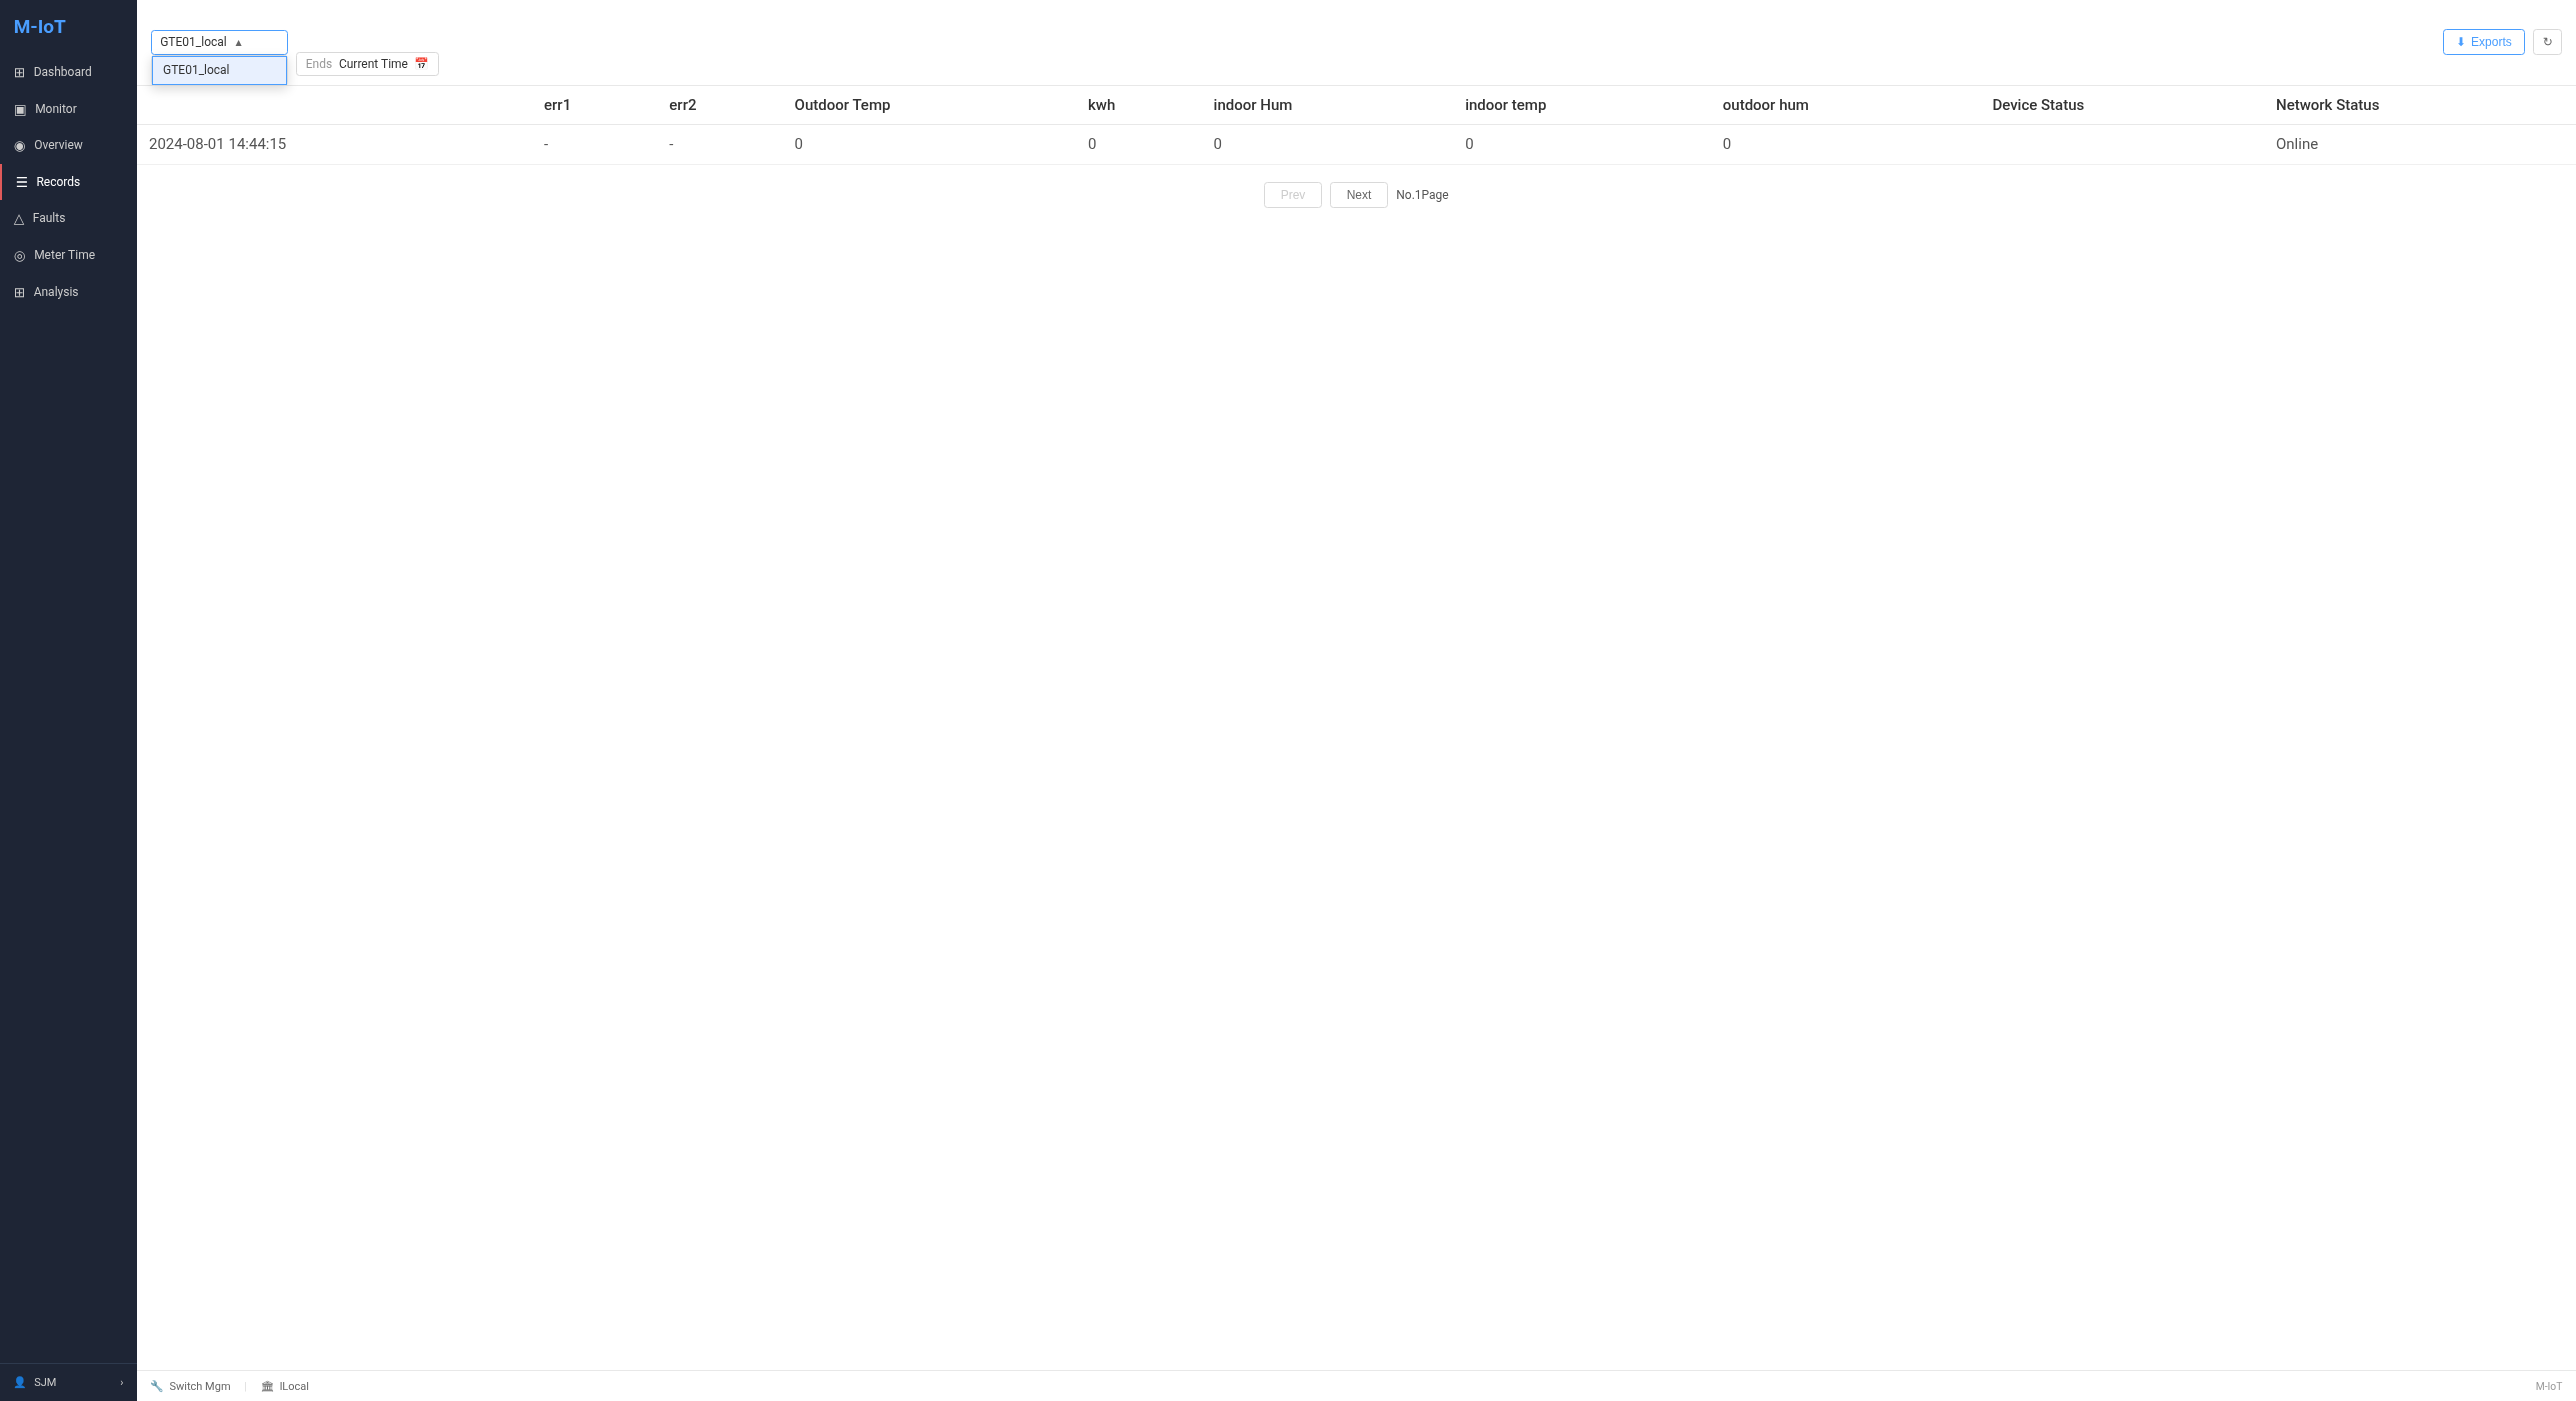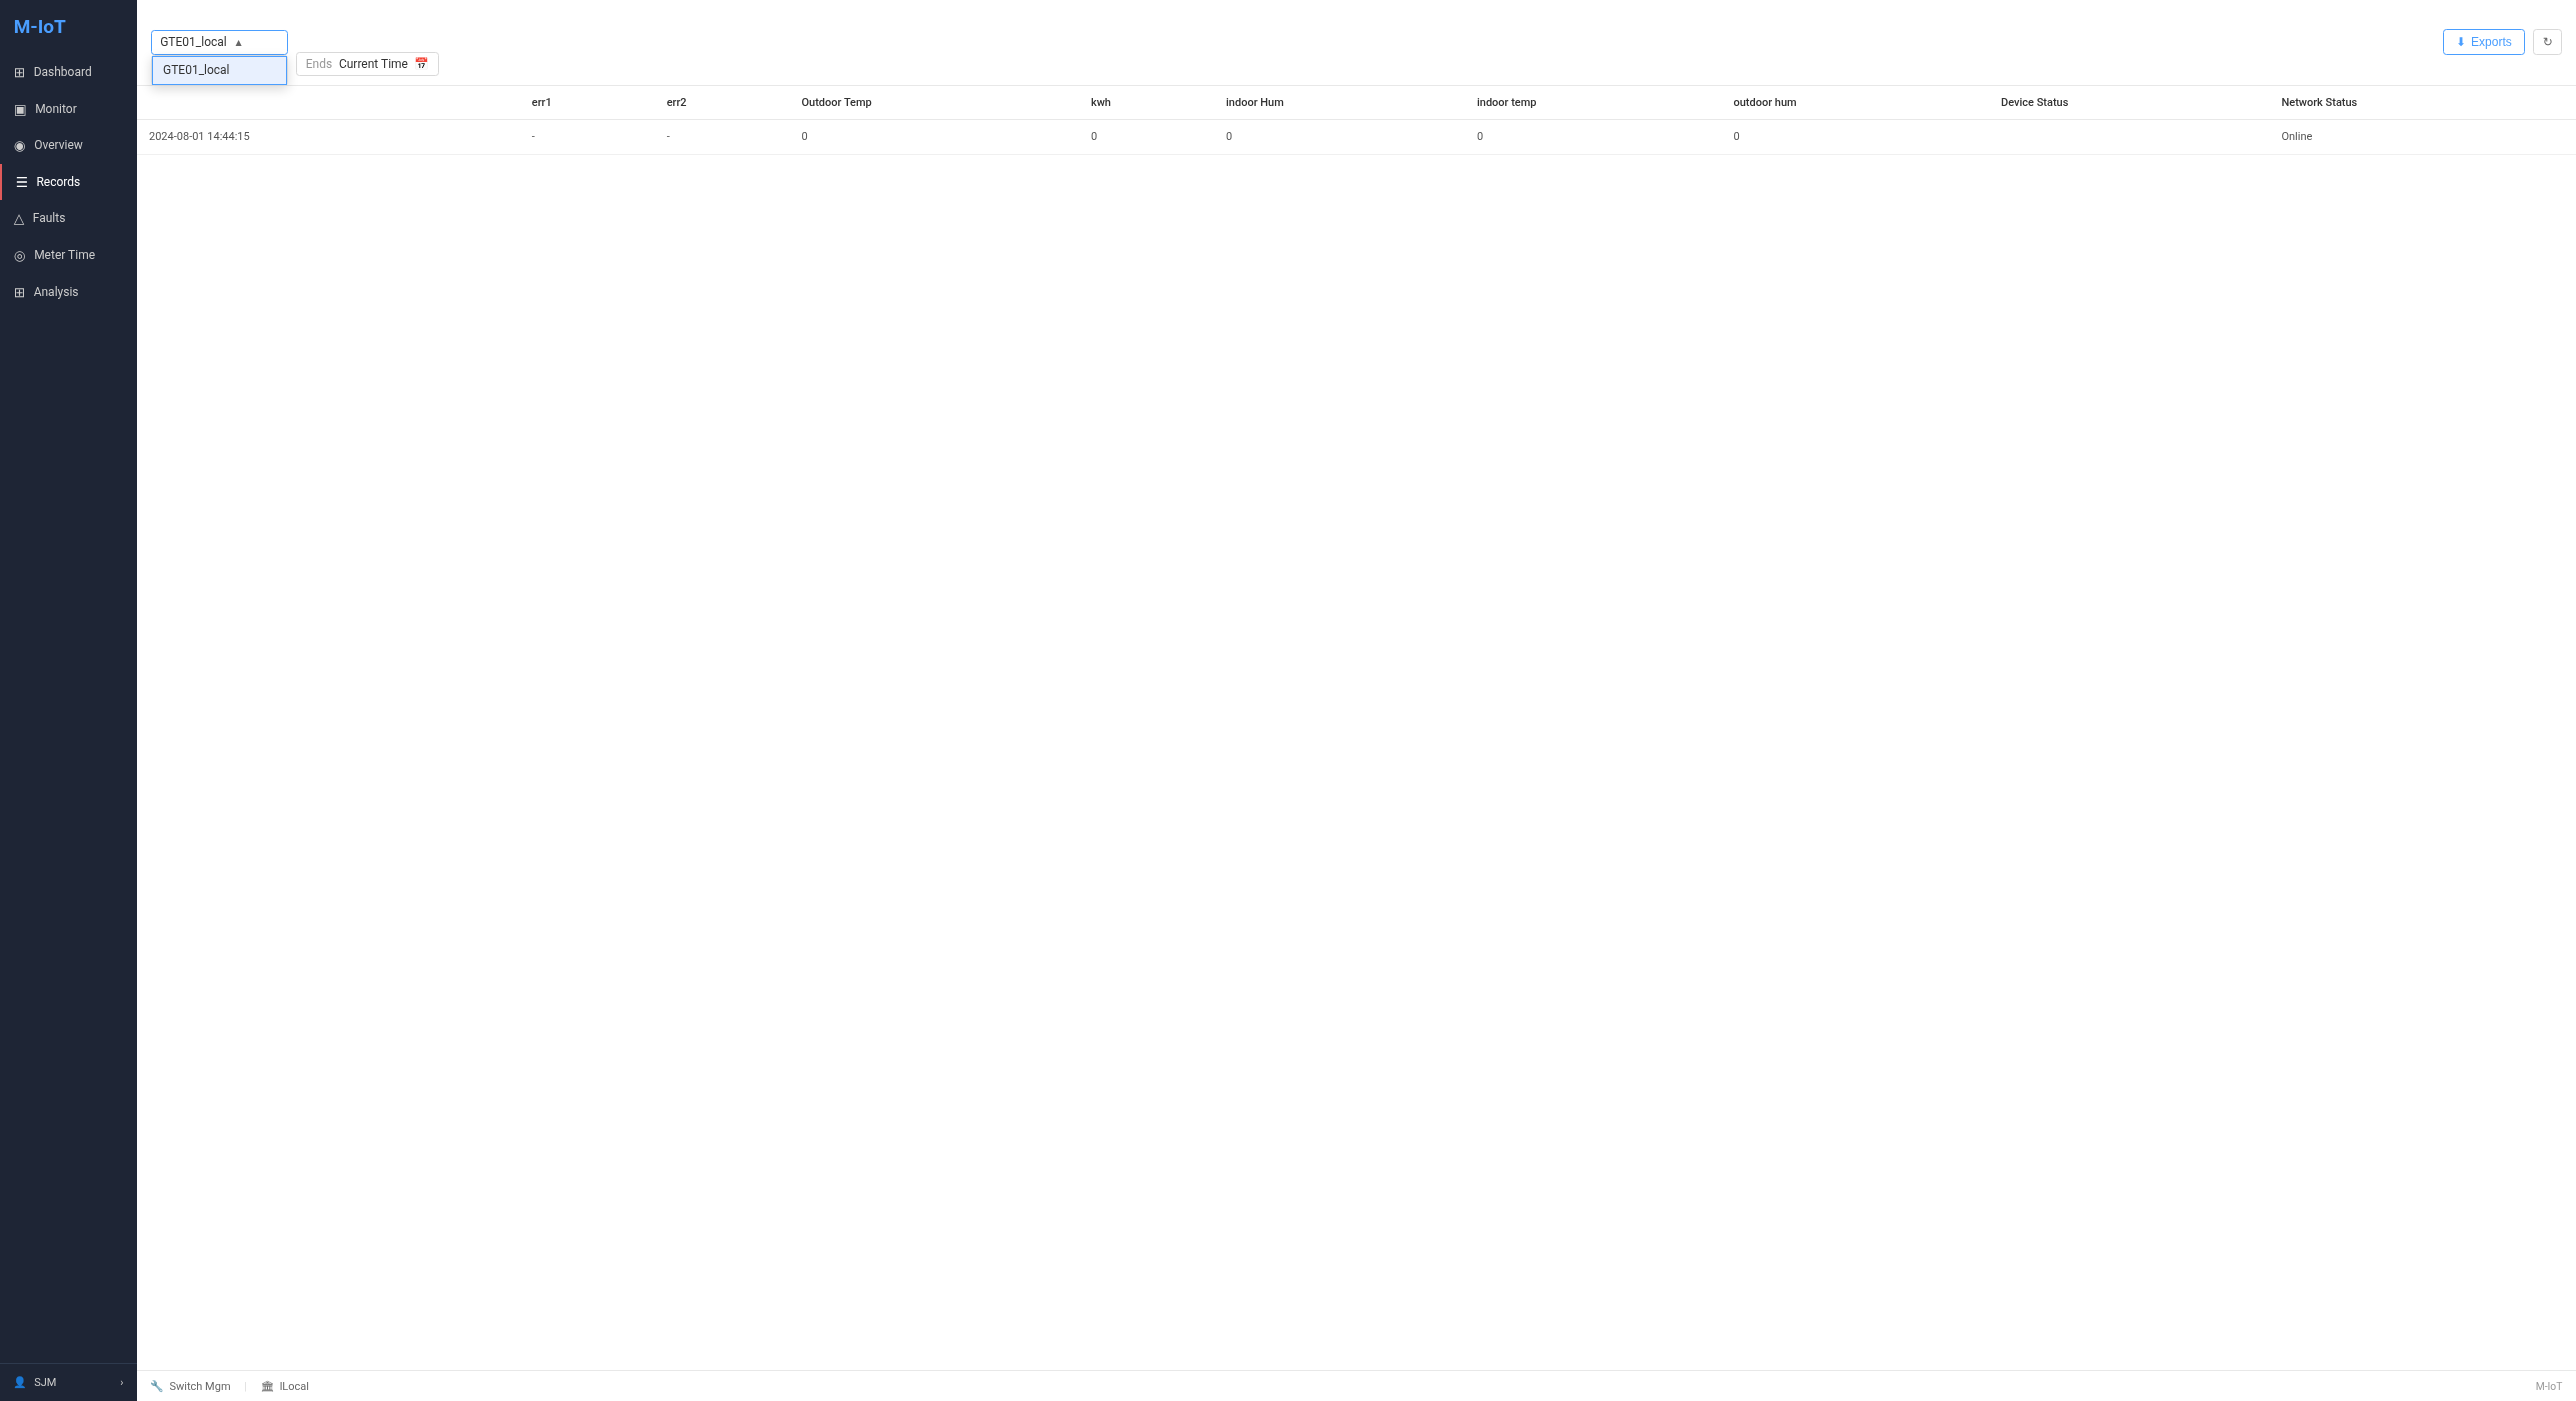--- a/index.html
+++ b/index.html
@@ -149,21 +149,21 @@
       flex: 1;
       background: #fff;
       margin: 0;
       overflow: auto;
     }
 
     
     .data-table {
       width: 100%;
       border-collapse: collapse;
-      font-size: 11px;
+      font-size: 15px;
     }
     .data-table th {
       background: #fff;
       color: #333;
       font-weight: 500;
       padding: 10.3px 12px;
       text-align: left;
       border-bottom: 0.9px solid #e8e8e8;
       white-space: nowrap;
     }
@@ -320,20 +320,25 @@
             <td>0</td>
             <td>0</td>
             <td>0</td>
             <td>0</td>
             <td></td>
             <td>Online</td>
           </tr>
         </tbody>
     </table>
 
+    <div class="pagination">
+      <button class="page-btn disabled">Prev</button>
+      <button class="page-btn">Next</button>
+      <span class="page-info">No.1Page</span>
+    </div>
   </div>
 
   <div class="bottombar">
     <div class="bottombar-left">
       <div class="bottombar-item">
         <span>🔧</span>
         <span>Switch Mgm</span>
       </div>
       <span class="bottombar-divider">|</span>
       <div class="bottombar-item">

